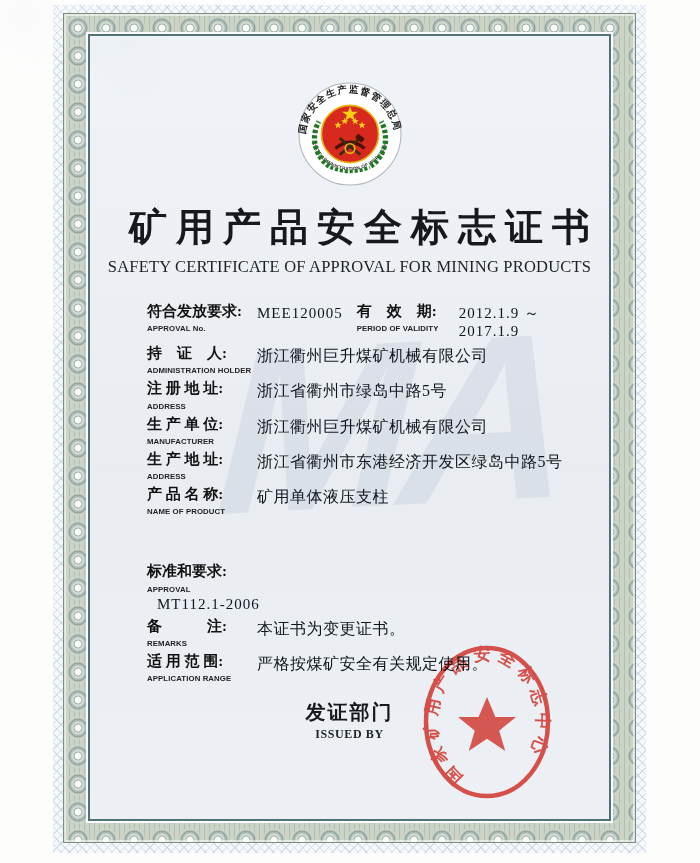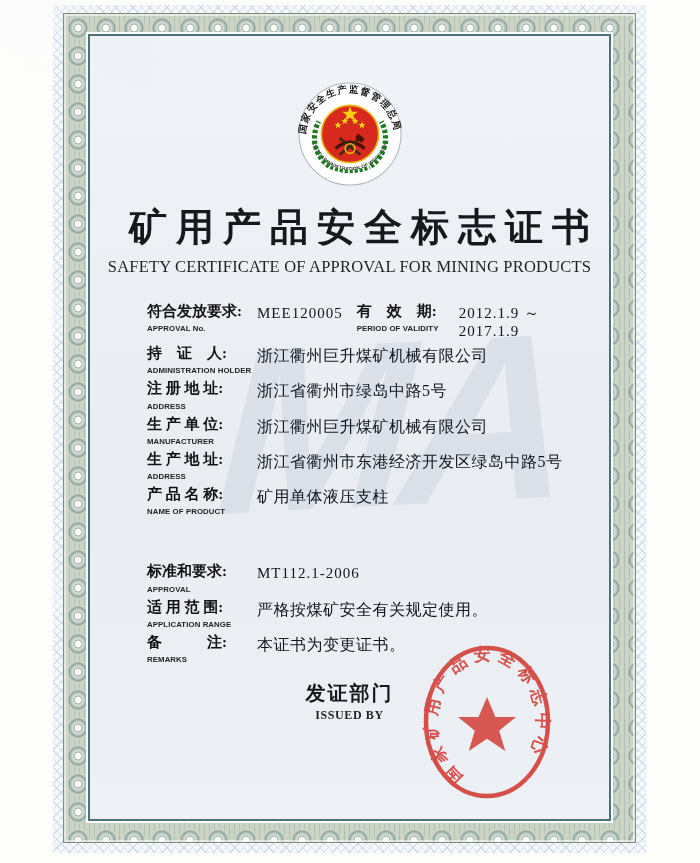--- a/index.html
+++ b/index.html
@@ -65,21 +65,21 @@
     letter-spacing:9px; text-indent:9px; white-space:nowrap;padding-left:20px;
   }
   .title-en {
     margin-top:4px; text-align:center;
     font-size:16.5px; font-weight:normal; color:#1d2126; letter-spacing:.2px;
   }
 
   
   .fields { padding:26px 26px 0 57px; }
   .frow { display:flex; align-items:flex-start; min-height:30px; margin-bottom:5px; }
-  .frow.gap-top { margin-top:47px; }
+  .frow.gap-top { margin-top:47px;flex-direction:column; }
   .lblwrap { width:100px; flex:none; }
   .lbl-cn {
     font-size:15px; font-weight:bold; color:#111; white-space:nowrap;
     line-height:1.15;
   }
   .lbl-en {
     font-family:Liberation Sans, sans-serif;
     font-size:7.8px; font-weight:bold; color:#222; letter-spacing:.1px; white-space:nowrap;
     margin-top:4px;
   }
@@ -244,32 +244,32 @@
           <div class="frow gap-top">
             <div class="lblwrap">
                 <div class="lbl-cn">标准和要求:</div>
               <div class="lbl-en">APPROVAL</div>
               </div>
             <div class="fval code">MT112.1-2006</div>
           </div>
 
           <div class="frow">
             <div class="lblwrap">
+                <div class="lbl-cn">备　　　注:</div>
+              <div class="lbl-en">REMARKS</div>
+              </div>
+            <div class="fval">本证书为变更证书。</div>
+          </div>
+
+          <div class="frow">
+            <div class="lblwrap">
                 <div class="lbl-cn">适 用 范 围:</div>
               <div class="lbl-en">APPLICATION RANGE</div>
               </div>
             <div class="fval">严格按煤矿安全有关规定使用。</div>
-          </div>
-
-          <div class="frow">
-            <div class="lblwrap">
-                <div class="lbl-cn">备　　　注:</div>
-              <div class="lbl-en">REMARKS</div>
-              </div>
-            <div class="fval">本证书为变更证书。</div>
           </div>
         </div>
 
 
         <div class="issued">
           <div class="issued-cn">发证部门</div>
           <div class="issued-en">ISSUED BY</div>
         </div>
 
       </div>

